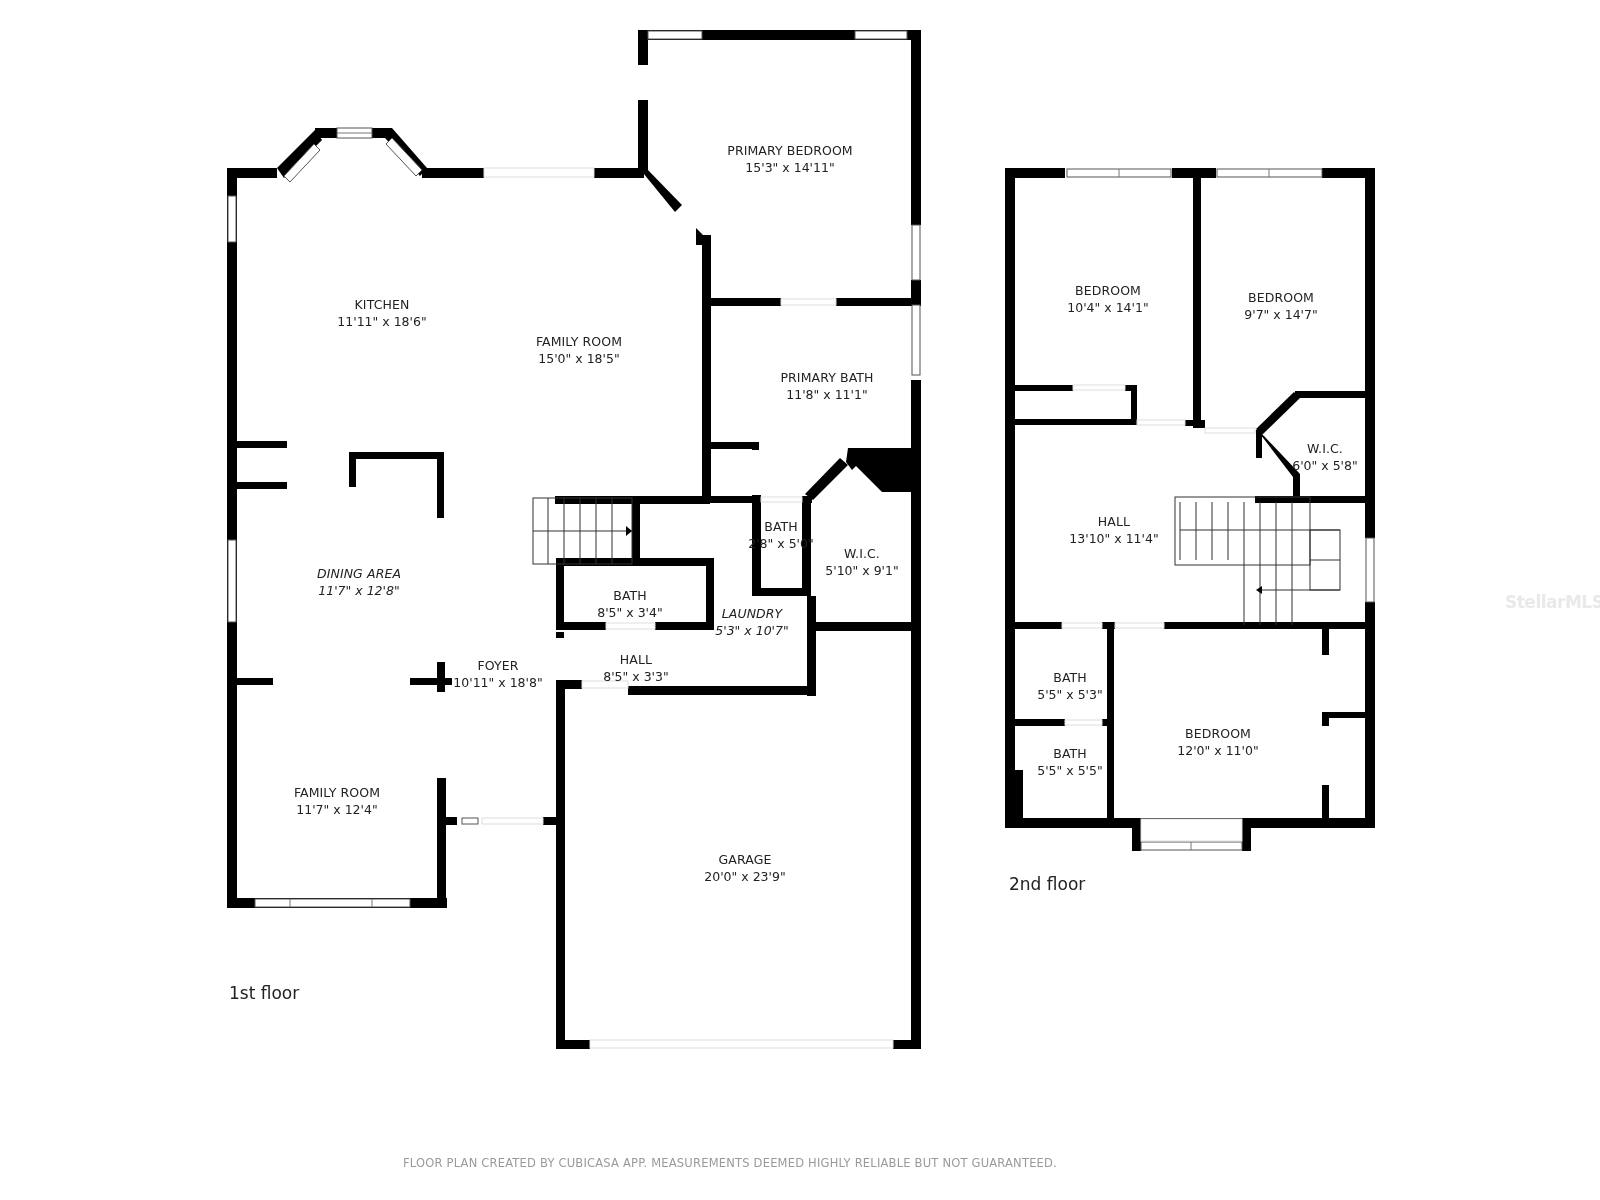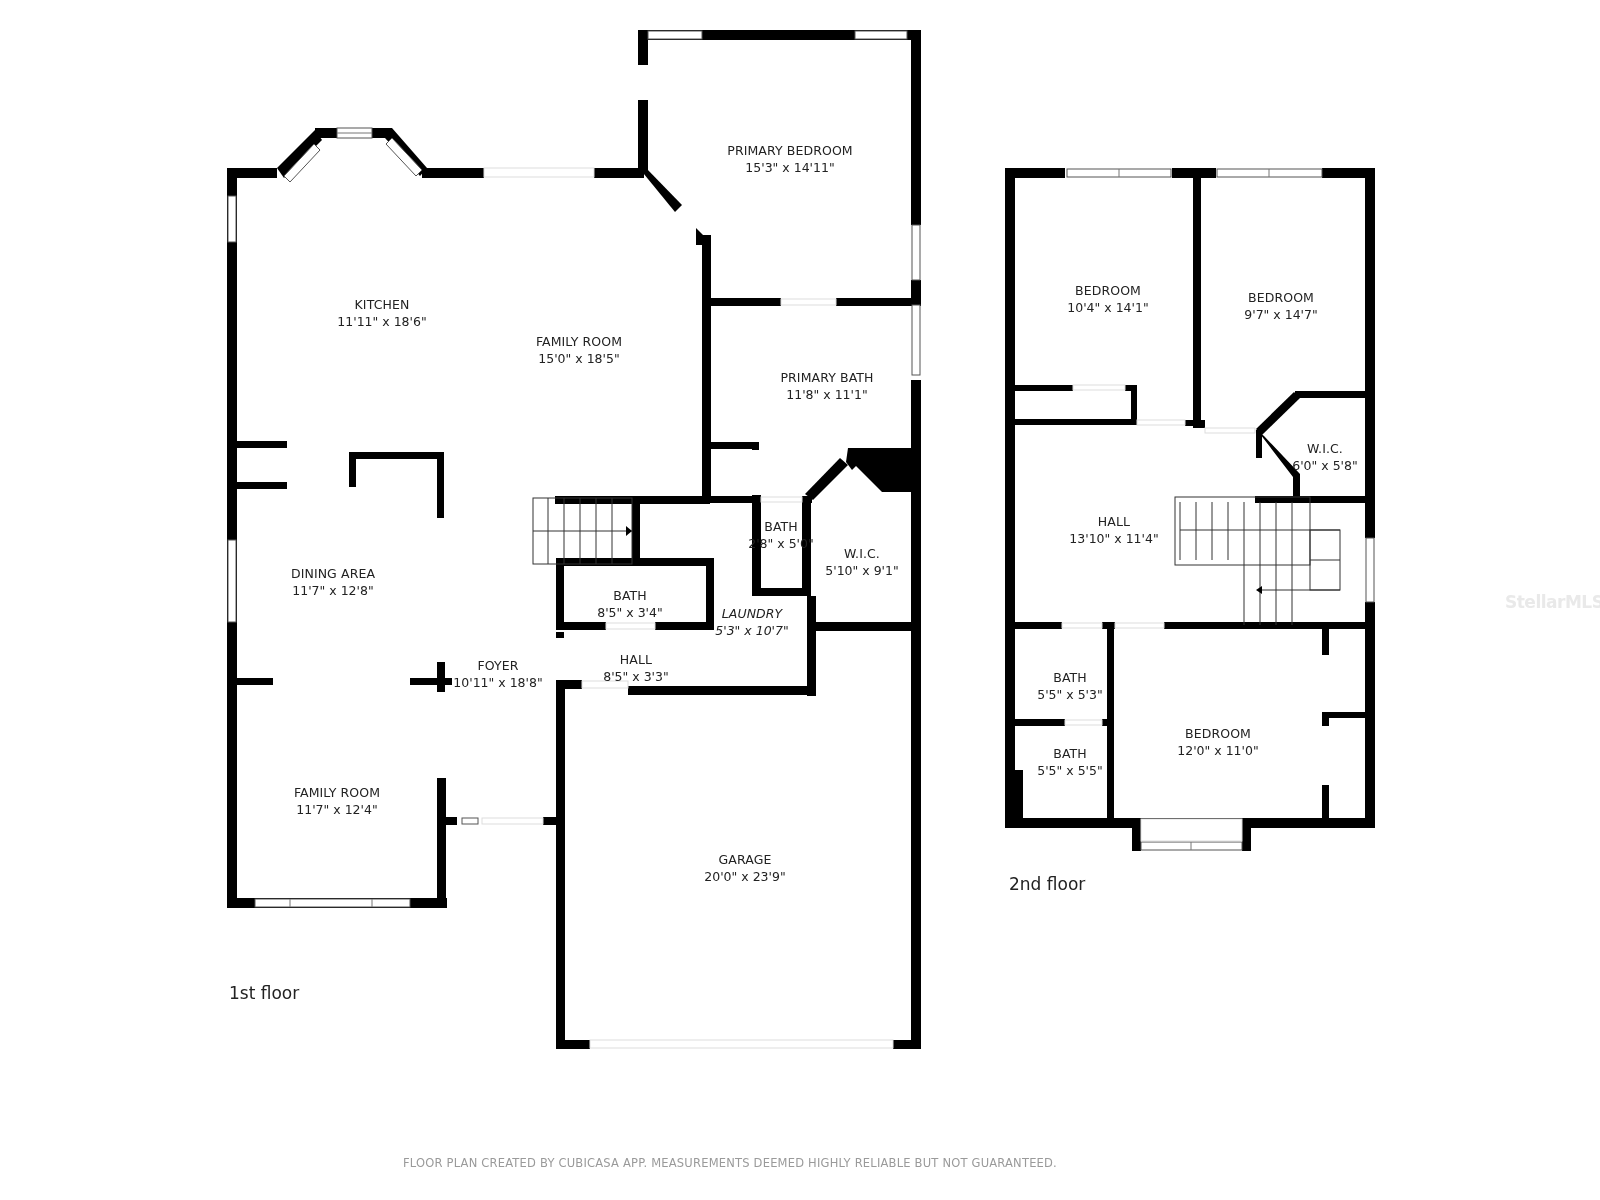--- a/index.html
+++ b/index.html
@@ -227,21 +227,21 @@
   <span class="dim">11'8" x 11'1"</span>
 </div>
 <div class="label" style="left:781px; top:518px;">
   <span class="name">BATH</span>
   <span class="dim">2'8" x 5'0"</span>
 </div>
 <div class="label" style="left:862px; top:545px;">
   <span class="name">W.I.C.</span>
   <span class="dim">5'10" x 9'1"</span>
 </div>
-<div class="label" style="left:333px; top:565px;">
+<div class="label" style="left:359px; top:565px;font-style:italic;">
   <span class="name">DINING AREA</span>
   <span class="dim">11'7" x 12'8"</span>
 </div>
 <div class="label" style="left:630px; top:587px;">
   <span class="name">BATH</span>
   <span class="dim">8'5" x 3'4"</span>
 </div>
 <div class="label" style="left:752px; top:605px;font-style:italic;">
   <span class="name">LAUNDRY</span>
   <span class="dim">5'3" x 10'7"</span>

